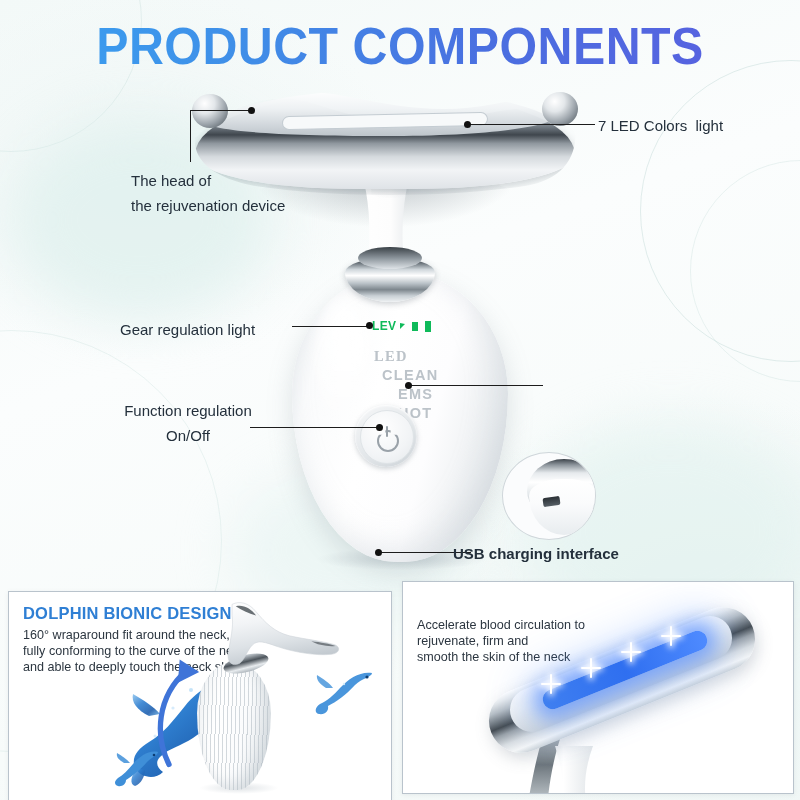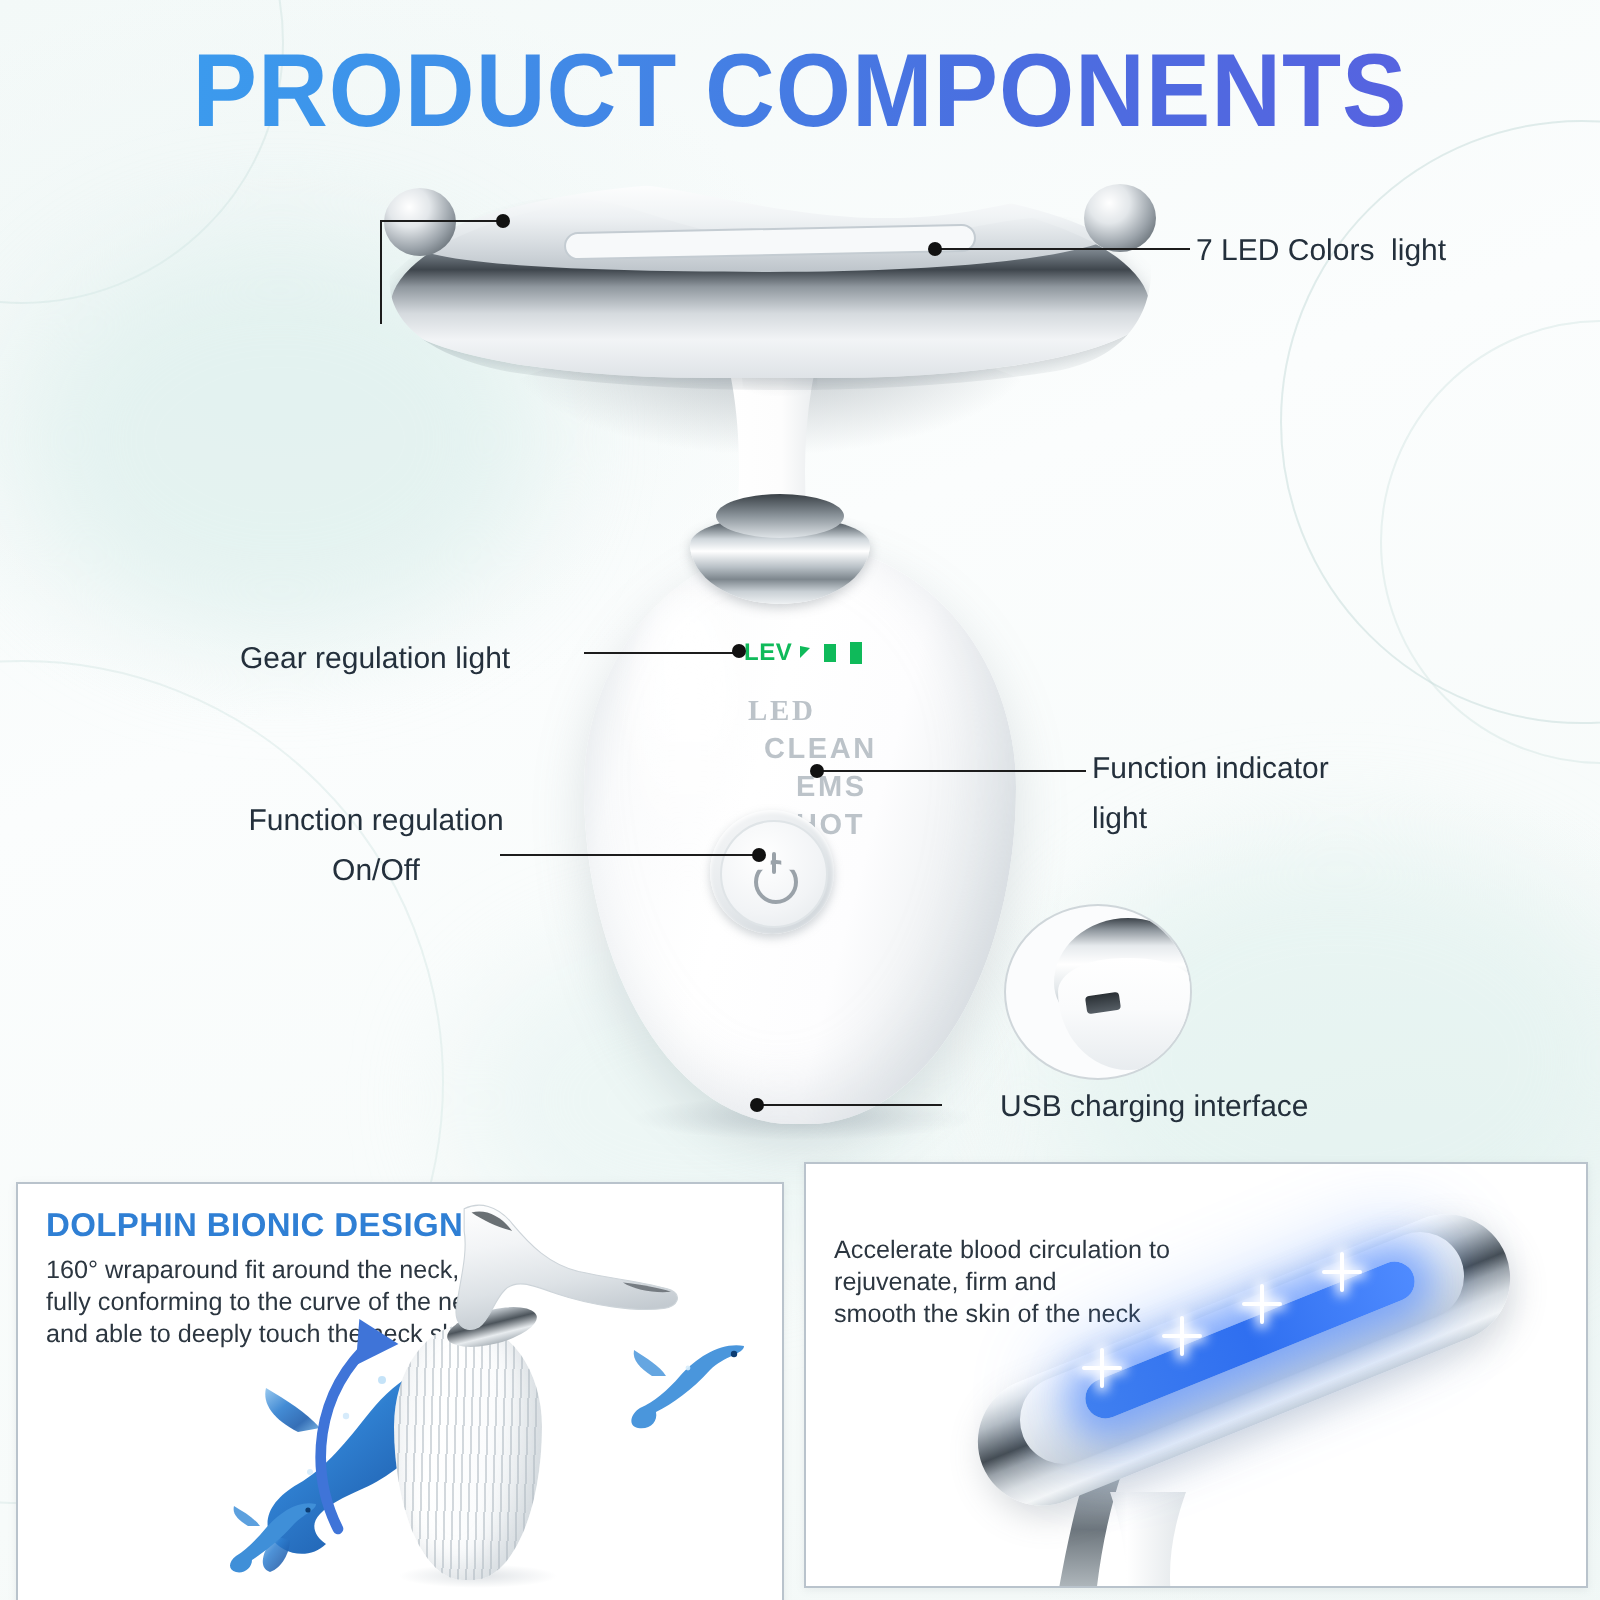--- a/index.html
+++ b/index.html
@@ -49,21 +49,21 @@
   
   .callout{
     position:absolute;color:#24303c;font-size:15px;line-height:25px;
     font-family:"Liberation Sans", sans-serif;white-space:pre;
   }
   .c-head{left:131px;top:168px;}
   .c-led{left:598px;top:113px;}
   .c-gear{left:120px;top:317px;}
   .c-funcind{left:546px;top:372px;}
   .c-funcreg{left:88px;top:398px;text-align:center;width:200px;white-space:pre-line;}
-  .c-usb{left:500px;top:541px;}
+  .c-usb{left:453px;top:541px;font-weight:bold;}
 
   
   .line{position:absolute;background:#1c1c1c;}
   .dot{position:absolute;width:7px;height:7px;border-radius:50%;background:#111;}
 
   
   .head-wrap{position:absolute;left:190px;top:86px;width:390px;height:175px;}
   .wing{
     position:absolute;left:5px;top:8px;width:380px;height:95px;
     background:linear-gradient(to bottom,
@@ -363,24 +363,24 @@
 
   <div class="line" style="left:408px;top:385px;width:135px;height:1.4px;"></div>
   <div class="dot" style="left:405px;top:382px;"></div>
 
   <div class="line" style="left:250px;top:427px;width:130px;height:1.4px;"></div>
   <div class="dot" style="left:376px;top:424px;"></div>
 
   <div class="line" style="left:378px;top:552px;width:93px;height:1.4px;"></div>
   <div class="dot" style="left:375px;top:549px;"></div>
 
+  <div class="callout c-head">The head of
+the rejuvenation device</div>
   <div class="callout c-led">7 LED Colors  light</div>
   <div class="callout c-gear">Gear regulation light</div>
-  <div class="callout c-funcind">Function indicator
-light</div>
   <div class="callout c-funcreg">Function regulation
 On/Off</div>
   <div class="callout c-usb">USB charging interface</div>
 
   <div class="panel panel-l">
     <div class="p-title">DOLPHIN BIONIC DESIGN</div>
     <div class="p-body">160° wraparound fit around the neck,
 fully conforming to the curve of the neck
 and able to deeply touch the neck skin</div>
 

